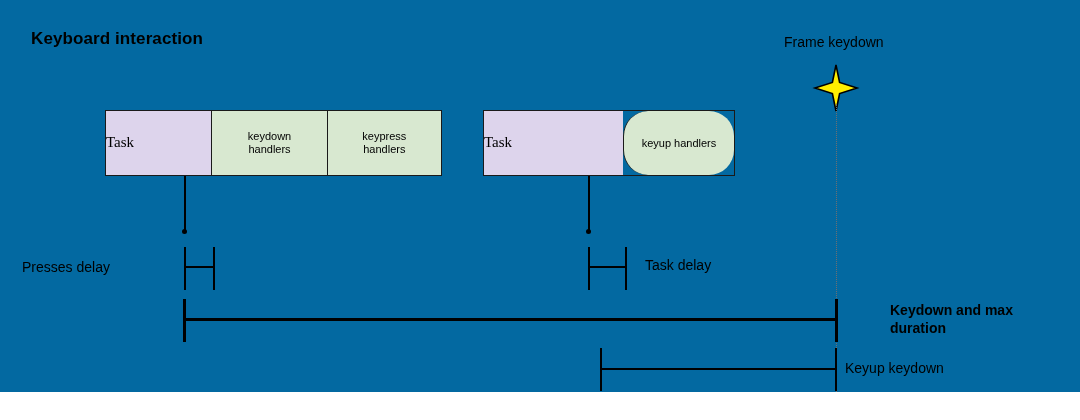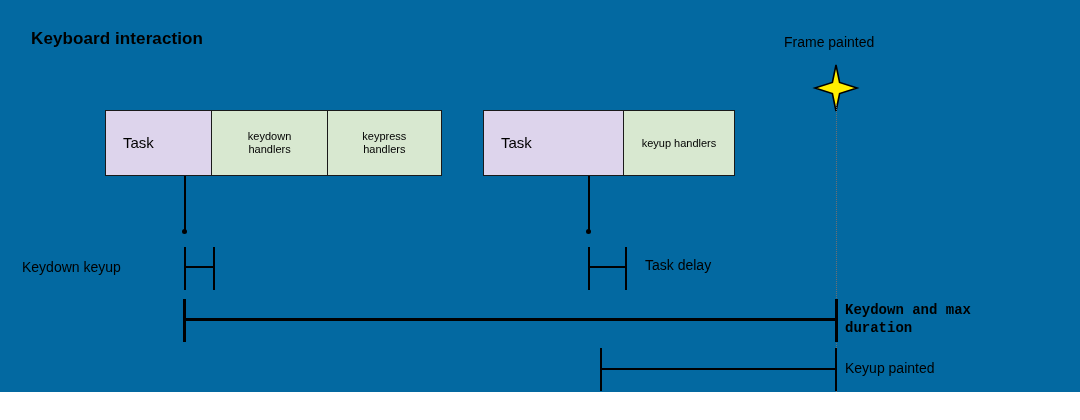--- a/index.html
+++ b/index.html
@@ -42,22 +42,22 @@
     display: flex;
     align-items: center;
     justify-content: center;
     text-align: center;
     line-height: 1.18;
     font-size: 11px;
   }
   .seg + .seg { border-left: 1.6px solid #1a1a1a; }
   .seg.task {
     justify-content: flex-start;
-    padding-left: 17px;
     font-size: 15px;
+    font-family: Liberation Serif, serif;
   }
 
   
   .vline {
     position: absolute;
     background: #000000;
     width: 1.6px;
   }
   .hline {
     position: absolute;
@@ -115,55 +115,55 @@
     <div class="seg" style="width:115px; background:#d8e8d0;text-align:center;">
       <span>
         <span>keypress</span><br>
         <span>handlers</span>
       </span>
     </div>
   </div>
 
   <div class="track" style="left:483px; top:110px; width:252px; height:66px;">
     <div class="seg task" style="width:140px; background:#ddd4ec;">Task</div>
-    <div class="seg" style="width:112px; background:#d8e8d0;">keyup handlers</div>
+    <div class="seg" style="width:112px; background:#d8e8d0;border-radius:25px;">keyup handlers</div>
   </div>
 
-  <div class="label" style="left:784px; top:33px;">Frame painted</div>
+  <div class="label" style="left:784px; top:33px;">Frame keydown</div>
 
   <div class="star-wrap" style="left:812px; top:64px; width:48px; height:48px;">
     <svg width="48" height="48" viewBox="0 0 48 48" aria-hidden="true">
       <path d="M24 1 L27.6 18.4 L45 24 L27.6 29.6 L24 47 L20.4 29.6 L3 24 L20.4 18.4 Z" fill="#ffee00" stroke="#000000" stroke-width="1.6" stroke-linejoin="miter"></path>
     </svg>
   </div>
 
   <div class="dotted-guide" style="left:836px; top:104px; height:302px;"></div>
 
   <div class="vline" style="left:184px; top:176px; height:57px;"></div>
   <div class="dot" style="left:181.5px; top:229px;"></div>
 
   <div class="vline" style="left:588px; top:176px; height:57px;"></div>
   <div class="dot" style="left:585.5px; top:229px;"></div>
 
   <div class="vline" style="left:184px; top:247px; height:43px;"></div>
   <div class="vline" style="left:213px; top:247px; height:43px;"></div>
   <div class="hline" style="left:184px; top:266px; width:30px;"></div>
-  <div class="label" style="left:22px; top:258px;">Keydown keyup</div>
+  <div class="label" style="left:22px; top:258px;">Presses delay</div>
 
   <div class="vline" style="left:588px; top:247px; height:43px;"></div>
   <div class="vline" style="left:625px; top:247px; height:43px;"></div>
   <div class="hline" style="left:588px; top:266px; width:38px;"></div>
   <div class="label" style="left:645px; top:256px;">Task delay</div>
 
   <div class="vline thick" style="left:183px; top:299px; height:43px;"></div>
   <div class="hline thick" style="left:183px; top:318px; width:655px;"></div>
   <div class="vline thick" style="left:835px; top:299px; height:43px;"></div>
-  <div class="label bold wrap" style="left:845px; top:301px; width:180px;font-family:Liberation Mono, monospace;">
+  <div class="label bold wrap" style="left:890px; top:301px; width:180px;">
     <span>Keydown and max</span>
     <span>duration</span>
   </div>
 
   <div class="vline" style="left:600px; top:348px; height:43px;"></div>
   <div class="hline" style="left:600px; top:368px; width:236px;"></div>
   <div class="vline" style="left:835px; top:348px; height:43px;"></div>
-  <div class="label" style="left:845px; top:359px;">Keyup painted</div>
+  <div class="label" style="left:845px; top:359px;">Keyup keydown</div>
 
 </div>
 
 </body></html>

